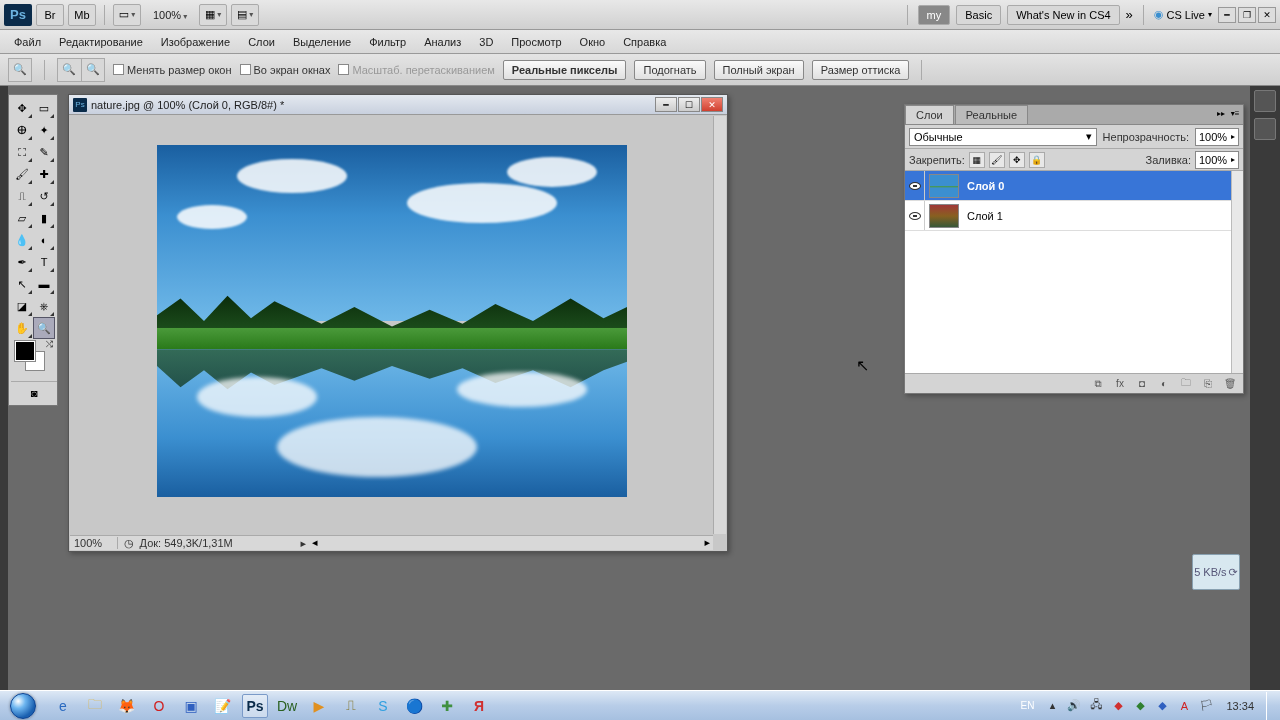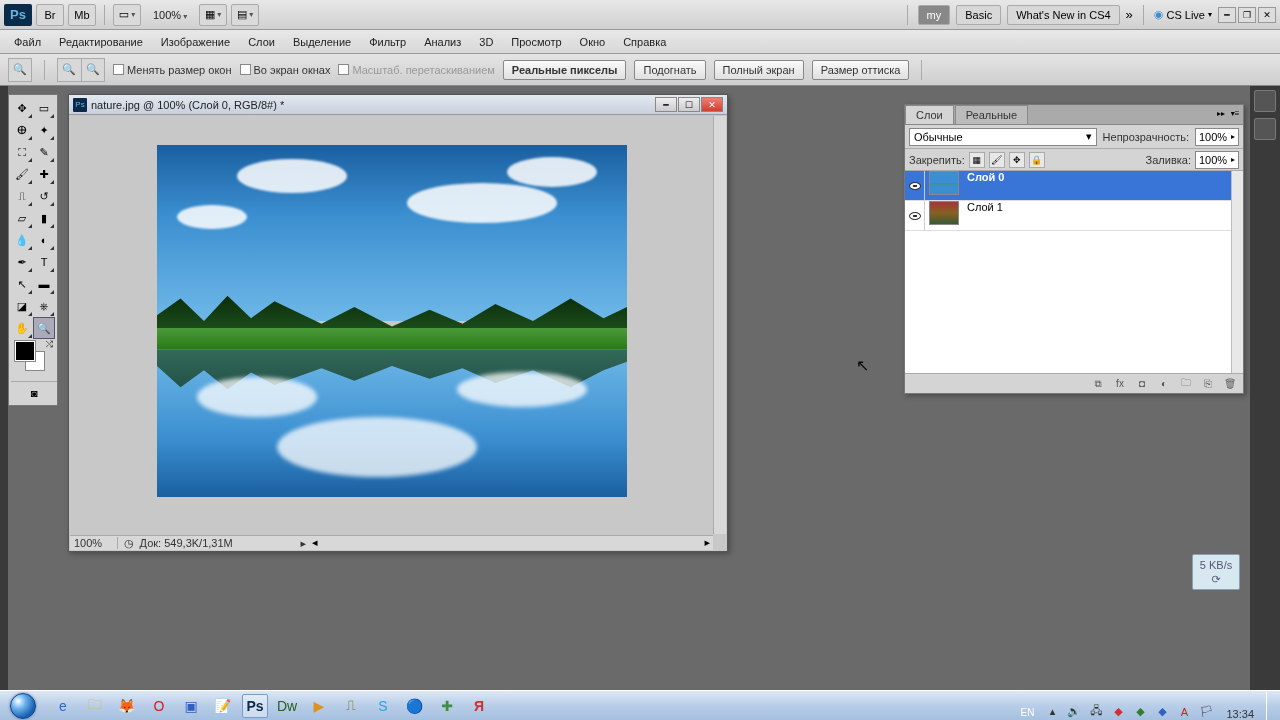--- a/index.html
+++ b/index.html
@@ -88,45 +88,45 @@
 .lp-tab.active { background: #d4d4d4; }
 .lp-tab-ctrls { position: absolute; right: 2px; top: 2px; display: flex; gap: 2px;}
 .lp-tctrl { width: 12px; height: 12px; font-size: 8px; display: flex; align-items:center; justify-content:center; cursor:pointer;}
 .lp-row1 { height: 24px; display: flex; align-items: center; padding: 0 4px; gap: 6px; border-bottom: 1px solid #aaa; }
 .blend-sel { flex: 1; height: 18px; background: #fff; border: 1px solid #888; padding: 0 4px; display: flex; align-items: center; justify-content: space-between; cursor: pointer; }
 .lp-label { color: #333; }
 .pct-box { width: 44px; height: 18px; background: #fff; border: 1px solid #888; display: flex; align-items: center; padding: 0 3px; }
 .lp-row2 { height: 22px; display: flex; align-items: center; padding: 0 4px; gap: 4px; border-bottom: 1px solid #aaa; }
 .lock-ic { width: 16px; height: 16px; border: 1px solid #aaa; background: #e8e8e8; display: flex; align-items: center; justify-content: center; font-size: 9px; cursor: pointer; }
 .layer-list { flex: 1; background: #fff; overflow: auto; position: relative;}
-.layer-item { height: 30px; display: flex; border-bottom: 1px solid #ddd; }
+.layer-item { height: 30px; display: flex; align-items: center; border-bottom: 1px solid #ddd; }
 .layer-item.selected { background: #3875d7; color: #fff; font-weight: bold; }
 .vis-toggle { width: 20px; display: flex; align-items: center; justify-content: center; cursor: pointer; border-right: 1px solid #ccc; height: 100%;}
 .eye { width: 12px; height: 8px; border: 1px solid #333; border-radius: 50%; background: radial-gradient(#333 30%, #fff 31%);}
 .layer-thumb { width: 30px; height: 24px; margin: 0 4px; border: 1px solid #888; background: linear-gradient(#3b8fd0 50%, #4a9a3a 50%, #3b8fd0 60%); }
 .layer-thumb.alt { background: linear-gradient(#a03838, #886020, #385838); }
 .layer-name { padding: 0 4px; }
 .layer-vsb { position: absolute; right: 0; top: 0; bottom: 0; width: 12px; background: #e8e8e8; border-left:1px solid #bbb;}
 .lp-footer { height: 20px; background: #d4d4d4; border-top: 1px solid #aaa; display: flex; align-items: center; justify-content: flex-end; padding: 0 4px; gap: 4px; }
 .lpf-ic { width: 18px; height: 16px; display: flex; align-items: center; justify-content: center; font-size: 10px; cursor: pointer; color: #555;}
 
 
 .cursor { position: absolute; left: 856px; top: 270px; font-size: 16px; color: #000; pointer-events: none; z-index: 50; }
 
 
-.float-widget { position: absolute; right: 40px; bottom: 100px; width: 48px; height: 36px; background: #d8e8f0; border: 1px solid #88a0b0; border-radius: 2px; font-size: 8px; color: #557; display:flex; flex-direction:column; align-items:center; justify-content:center; gap:2px;}
+.float-widget { position: absolute; right: 40px; bottom: 100px; width: 48px; height: 36px; background: #d8e8f0; border: 1px solid #88a0b0; border-radius: 2px; font-size: 8px; color: #557; display:flex; flex-direction:row; align-items:center; justify-content:center; gap:2px;}
 
 
 .taskbar { position: absolute; left: 0; right: 0; bottom: 0; height: 30px; background: linear-gradient(#dde8f5, #b8cde8 50%, #a6c0e0); display: flex; align-items: center; border-top: 1px solid #fff; }
 .start-btn { width: 42px; height: 30px; display: flex; align-items: center; justify-content: center; padding-left: 3px;}
 .orb { width: 26px; height: 26px; border-radius: 50%; background: radial-gradient(circle at 30% 30%, #fff, #6eb6f0 30%, #1a60b0 70%); border: 1px solid #0a4090; box-shadow: 0 0 3px rgba(0,0,0,0.4);}
 .task-items { display: flex; align-items: center; gap: 6px; padding: 0 8px; }
 .task-ic { width: 26px; height: 24px; display: flex; align-items: center; justify-content: center; border-radius: 2px; cursor: pointer; font-size: 14px;}
 .task-ic.active { background: rgba(255,255,255,0.4); border: 1px solid #7a9ac8; }
-.tray { margin-left: auto; display: flex; align-items: flex-end; gap: 6px; padding: 0 6px; color: #333; }
+.tray { margin-left: auto; display: flex; align-items: center; gap: 6px; padding: 0 6px; color: #333; }
 .tray-ic { width: 16px; height: 16px; display: flex; align-items: center; justify-content: center; font-size: 11px;}
 .clock { padding: 0 6px; font-size: 11px;}
 .lang { padding: 2px 4px; color: #fff; font-size: 10px;}
 </style>
 </head>
 <body>
 
 <div class="toolbar1">
   <div class="ps-logo">Ps</div>
   <div class="tb-btn">Br</div>

